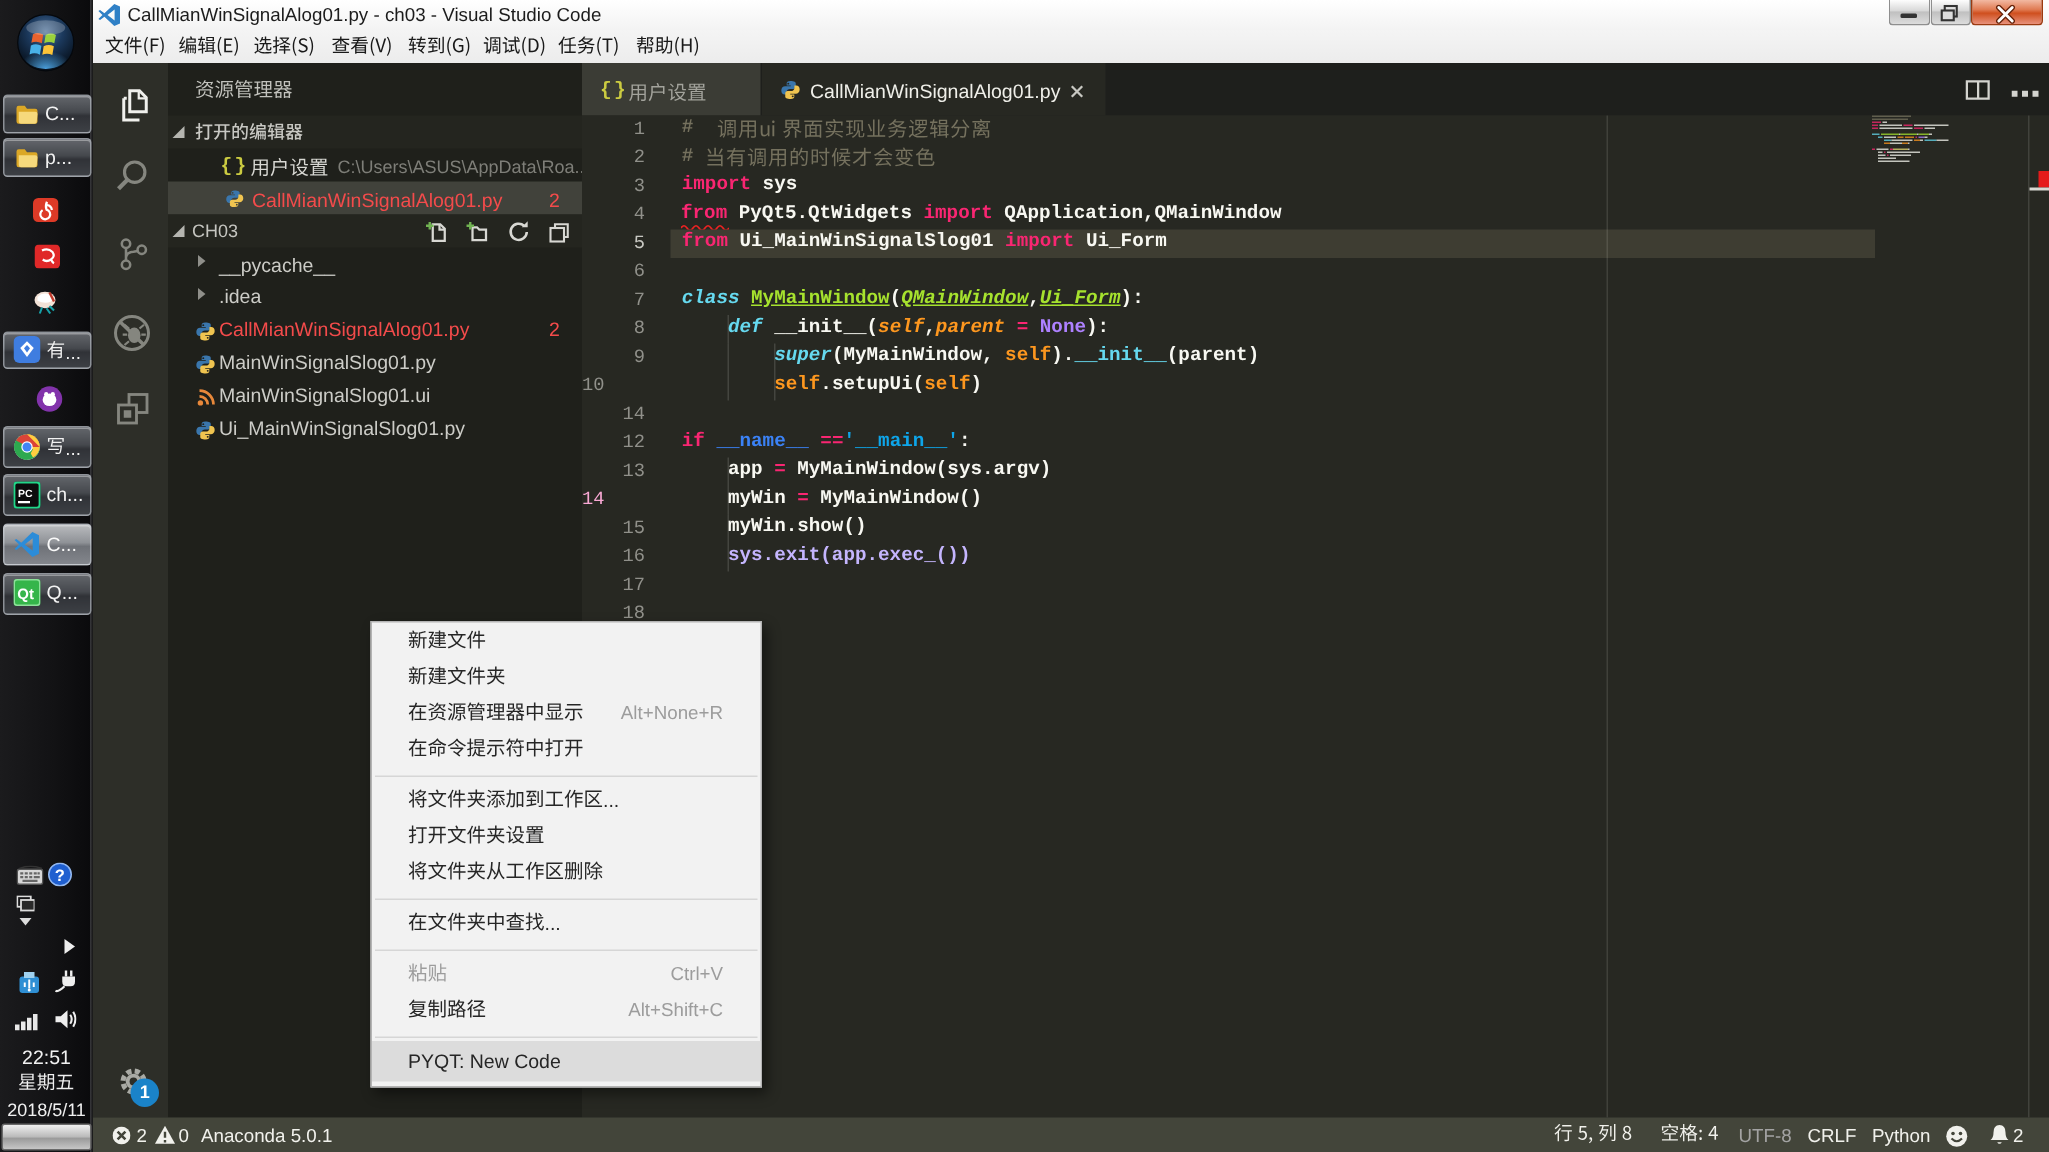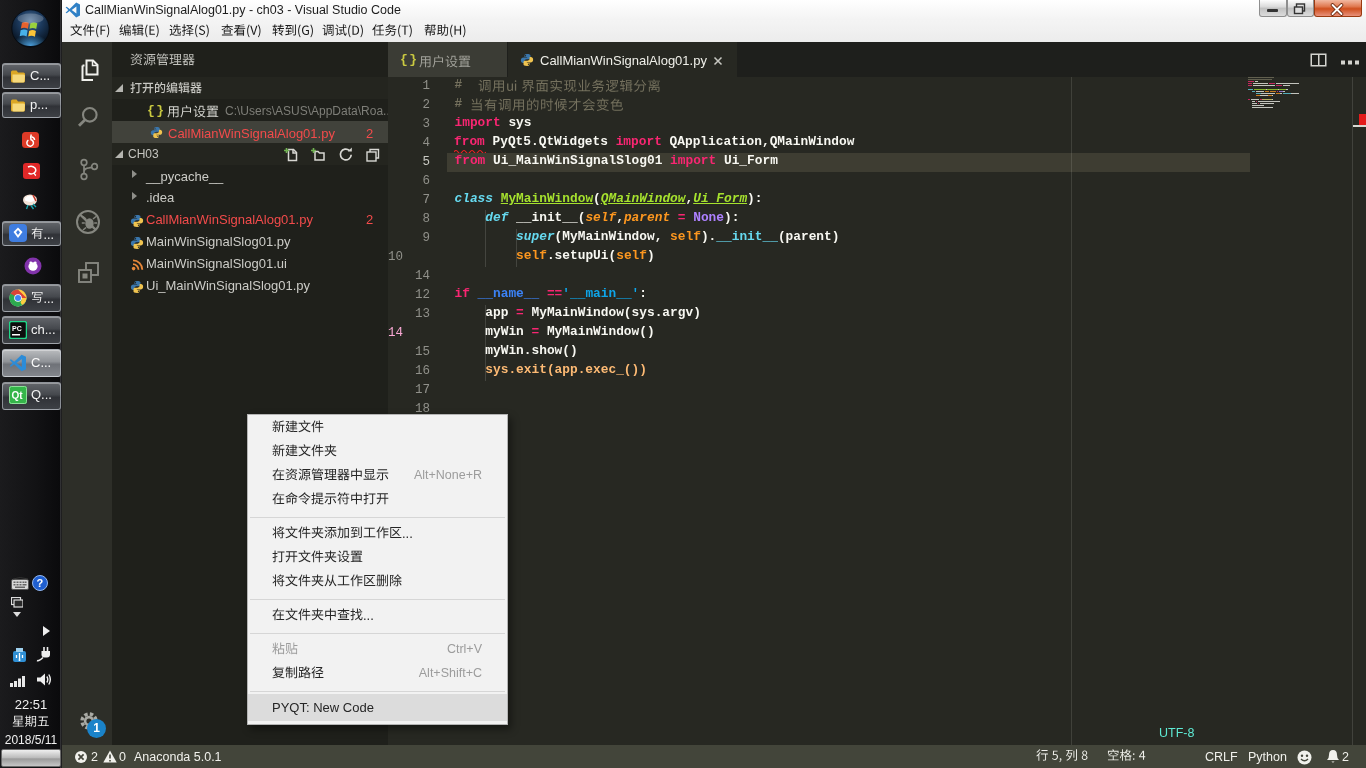--- a/index.html
+++ b/index.html
@@ -417,21 +417,21 @@
 <div style="position:absolute;left:454px;top:134px;height:19px;line-height:19px;font:bold 12.83px 'Liberation Mono',monospace;white-space:pre"><span style="color:#f92672">from</span><span style="color:#f8f8f2"> PyQt5.QtWidgets </span><span style="color:#f92672">import</span><span style="color:#f8f8f2"> QApplication,QMainWindow</span></div>
 <div style="position:absolute;left:454.5px;top:153px;height:19px;line-height:19px;font:bold 12.83px 'Liberation Mono',monospace;white-space:pre"><span style="color:#f92672">from</span><span style="color:#f8f8f2"> Ui_MainWinSignalSlog01 </span><span style="color:#f92672">import</span><span style="color:#f8f8f2"> Ui_Form</span></div>
 <div style="position:absolute;left:454.5px;top:191px;height:19px;line-height:19px;font:bold 12.83px 'Liberation Mono',monospace;white-space:pre"><span style="color:#66d9ef;font-style:italic">class</span><span style="color:#f8f8f2"> </span><span style="color:#a6e22e;text-decoration:underline">MyMainWindow</span><span style="color:#f8f8f2">(</span><span style="color:#a6e22e;font-style:italic;text-decoration:underline">QMainWindow</span><span style="color:#f8f8f2">,</span><span style="color:#a6e22e;font-style:italic;text-decoration:underline">Ui_Form</span><span style="color:#f8f8f2">):</span></div>
 <div style="position:absolute;left:454.5px;top:210px;height:19px;line-height:19px;font:bold 12.83px 'Liberation Mono',monospace;white-space:pre"><span style="color:#f8f8f2">    </span><span style="color:#66d9ef;font-style:italic">def</span><span style="color:#f8f8f2"> __init__(</span><span style="color:#fd971f;font-style:italic">self</span><span style="color:#f8f8f2">,</span><span style="color:#fd971f;font-style:italic">parent</span><span style="color:#f8f8f2"> </span><span style="color:#f92672">=</span><span style="color:#f8f8f2"> </span><span style="color:#ae81ff">None</span><span style="color:#f8f8f2">):</span></div>
 <div style="position:absolute;left:454.5px;top:229px;height:19px;line-height:19px;font:bold 12.83px 'Liberation Mono',monospace;white-space:pre"><span style="color:#f8f8f2">        </span><span style="color:#66d9ef;font-style:italic">super</span><span style="color:#f8f8f2">(MyMainWindow, </span><span style="color:#fd971f">self</span><span style="color:#f8f8f2">).</span><span style="color:#66d9ef">__init__</span><span style="color:#f8f8f2">(parent)</span></div>
 <div style="position:absolute;left:454.5px;top:248px;height:19px;line-height:19px;font:bold 12.83px 'Liberation Mono',monospace;white-space:pre"><span style="color:#f8f8f2">        </span><span style="color:#fd971f">self</span><span style="color:#f8f8f2">.setupUi(</span><span style="color:#fd971f">self</span><span style="color:#f8f8f2">)</span></div>
 <div style="position:absolute;left:454.5px;top:286px;height:19px;line-height:19px;font:bold 12.83px 'Liberation Mono',monospace;white-space:pre"><span style="color:#f92672">if</span><span style="color:#3b82f6"> __name__ </span><span style="color:#f92672">==</span><span style="color:#0ea5e9">'__main__'</span><span style="color:#f8f8f2">:</span></div>
 <div style="position:absolute;left:454.5px;top:305px;height:19px;line-height:19px;font:bold 12.83px 'Liberation Mono',monospace;white-space:pre"><span style="color:#f8f8f2">    app </span><span style="color:#f92672">=</span><span style="color:#f8f8f2"> MyMainWindow(sys.argv)</span></div>
 <div style="position:absolute;left:454.5px;top:324px;height:19px;line-height:19px;font:bold 12.83px 'Liberation Mono',monospace;white-space:pre"><span style="color:#f8f8f2">    myWin </span><span style="color:#f92672">=</span><span style="color:#f8f8f2"> MyMainWindow()</span></div>
 <div style="position:absolute;left:454.5px;top:343px;height:19px;line-height:19px;font:bold 12.83px 'Liberation Mono',monospace;white-space:pre"><span style="color:#f8f8f2">    myWin.show()</span></div>
-<div style="position:absolute;left:454.5px;top:362px;height:19px;line-height:19px;font:bold 12.83px 'Liberation Mono',monospace;white-space:pre"><span style="color:#fdba74">    sys.exit(app.exec_())</span></div>
+<div style="position:absolute;left:454.5px;top:362px;height:19px;line-height:19px;font:bold 12.83px 'Liberation Mono',monospace;white-space:pre"><span style="color:#c4b5fd">    sys.exit(app.exec_())</span></div>
 <svg style="position:absolute;left:477.6px;top:77.2px;overflow:visible" width="185" height="19">
     <g fill="#75715e" transform="translate(0,13.8) scale(0.0135,-0.0135)">
       <use href="#g17" x="0"></use>
       <use href="#g37" x="1037"></use>
       <use href="#g41" x="2074"></use>
       <use href="#g42" x="2644"></use>
       <use href="#g43" x="3215"></use>
       <use href="#g44" x="4252"></use>
       <use href="#g45" x="5289"></use>
       <use href="#g46" x="6326"></use>
@@ -535,21 +535,21 @@
     </g>
   </svg>
 <svg style="position:absolute;left:1107.0px;top:747.2px;overflow:visible" width="41" height="18">
     <g fill="#f1f1ec" transform="translate(0,12.8) scale(0.0125,-0.0125)">
       <use href="#g65" x="0"></use>
       <use href="#g66" x="1000"></use>
       <use href="#g67" x="2000"></use>
       <use href="#g68" x="2538"></use>
     </g>
   </svg>
-<div style="position:absolute;left:1159px;top:726px;white-space:pre;font:12.5px 'Liberation Sans',sans-serif;color:#5eead4">UTF-8</div>
+<div style="position:absolute;left:1159px;top:750px;white-space:pre;font:12.5px 'Liberation Sans',sans-serif;color:#a3a3a3">UTF-8</div>
 <div style="position:absolute;left:1205px;top:750px;white-space:pre;font:12.5px 'Liberation Sans',sans-serif;color:#f1f1ec">CRLF</div>
 <div style="position:absolute;left:1248px;top:750px;white-space:pre;font:12.5px 'Liberation Sans',sans-serif;color:#f1f1ec">Python</div>
 <svg style="position:absolute;left:1297px;top:750px;" width="15" height="15" viewBox="0 0 15 15">
     <circle cx="7.5" cy="7.5" r="7" fill="#f1f1ec"></circle>
     <circle cx="5" cy="5.7" r="1.2" fill="#43453a"></circle>
     <circle cx="10" cy="5.7" r="1.2" fill="#43453a"></circle>
     <path d="M4 9 q3.5 3.6 7 0" fill="none" stroke="#43453a" stroke-width="1.4"></path>
   </svg>
 <svg style="position:absolute;left:1326px;top:749px;" width="14" height="16" viewBox="0 0 14 16">
     <path d="M7 1 q4 0 4 5 q0 3.5 2 5 H1 q2 -1.5 2 -5 q0 -5 4 -5 Z M5.5 12.5 a1.6 1.6 0 0 0 3 0 Z" fill="#f1f1ec"></path>

